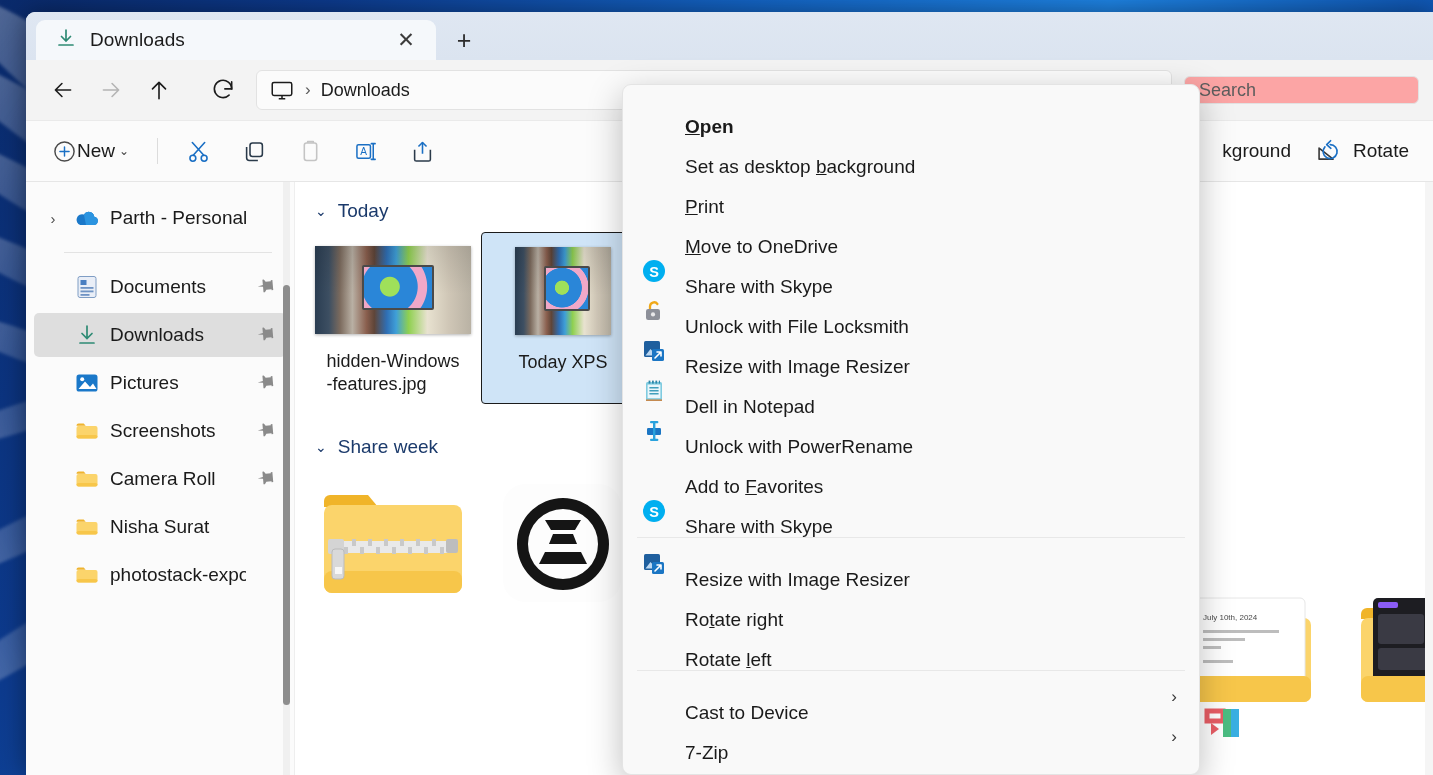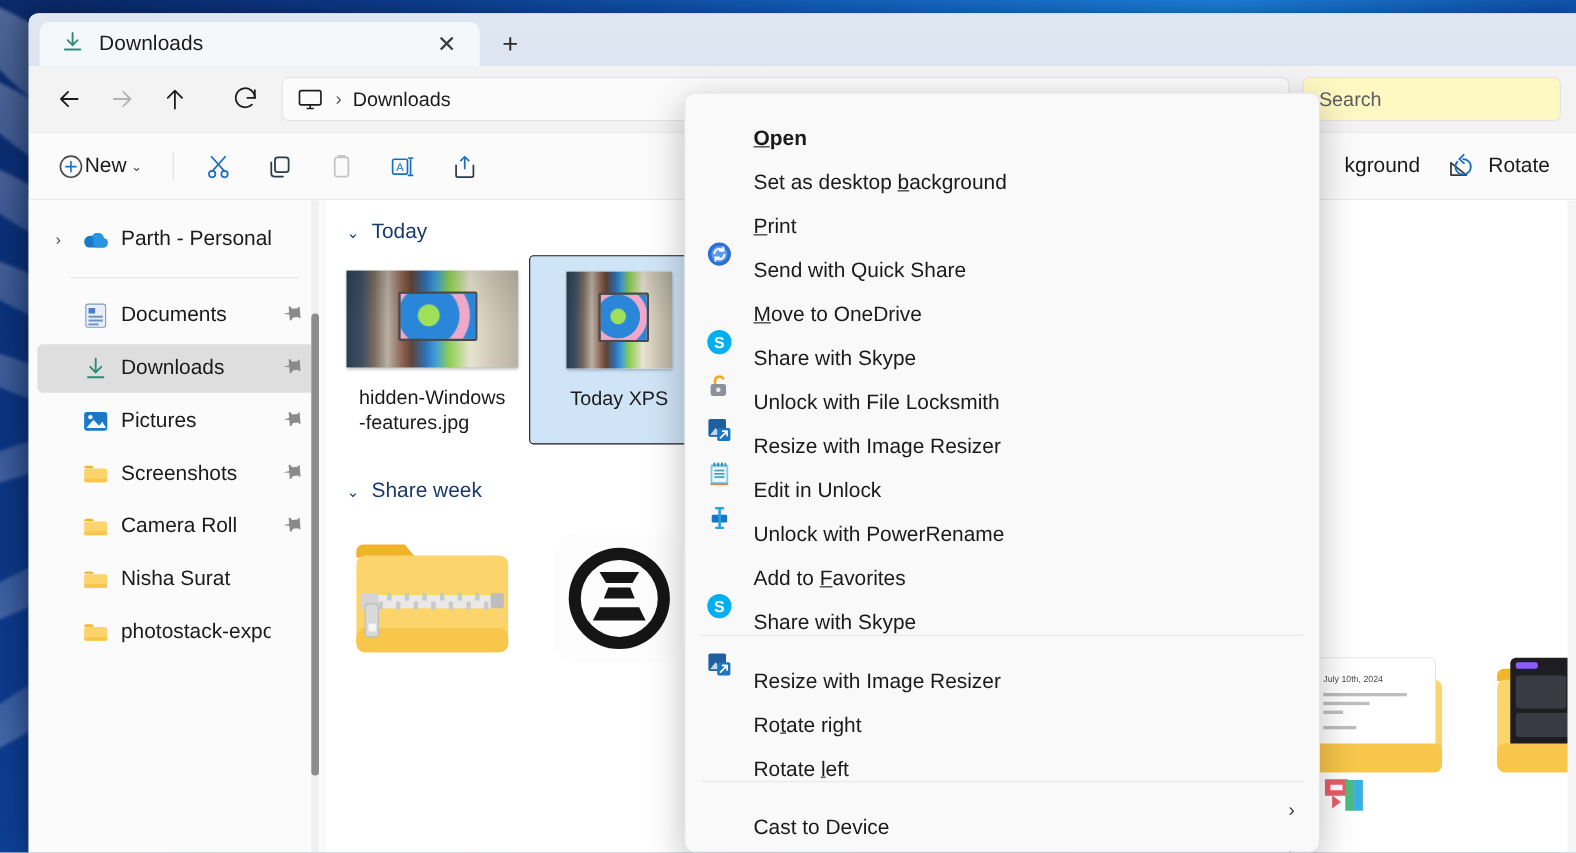--- a/index.html
+++ b/index.html
@@ -74,21 +74,21 @@
   .addressbar {
     flex: 1; height: 40px; background: #fbfbfb;
     border-radius: 6px; border: 1px solid #e2e2e2;
     display: flex; align-items: center; padding: 0 12px; gap: 10px;
     margin-left: 8px; margin-right: 10px;
     min-width: 0;
   }
   .addr-crumb { font-size: 18px; color: #1b1b1b; white-space: nowrap; }
   .addr-sep { color: #5a5a5a; font-size: 17px; }
   .searchbox {
-    width: 235px; height: 40px; background: #fef9c3;
+    width: 235px; height: 28px; background: #fca5a5;
     border-radius: 6px; border: 1px solid #e2e2e2;
     display: flex; align-items: center; padding: 0 14px;
     font-size: 18px; color: #5d5d5d; white-space: nowrap;
   }
   
   .toolbar {
     height: 62px; background: #fbfbfb;
     border-top: 1px solid #eaeaea; border-bottom: 1px solid #e6e6e6;
     display: flex; align-items: center; padding: 0 14px; gap: 4px;
   }
@@ -581,31 +581,20 @@
     </div>
     <div class="mi">
       <span class="mi-ico"></span>
       <span class="mi-txt">Set as desktop <span class="u">b</span>ackground</span>
     </div>
     <div class="mi">
       <span class="mi-ico"></span>
       <span class="mi-txt"><span class="u">P</span>rint</span>
     </div>
     <div class="mi">
-      <span class="mi-ico">
-        <svg width="26" height="26" viewBox="0 0 26 26">
-          <circle cx="13" cy="13" r="10.5" fill="#2f6ed4"></circle>
-          <circle cx="13" cy="13" r="7.3" fill="#5b9bf0"></circle>
-          <path d="M8.4 12.4a4.8 4.8 0 0 1 8.2-2.6M17.6 13.6a4.8 4.8 0 0 1-8.2 2.6" fill="none" stroke="#ffffff" stroke-width="1.7" stroke-linecap="round"></path>
-          <path d="M16.6 6.8v3.2h-3.2M9.4 19.2V16h3.2" fill="none" stroke="#ffffff" stroke-width="1.7" stroke-linecap="round"></path>
-        </svg>
-      </span>
-      <span class="mi-txt">Send with Quick Share</span>
-    </div>
-    <div class="mi">
       <span class="mi-ico"></span>
       <span class="mi-txt"><span class="u">M</span>ove to OneDrive</span>
     </div>
     <div class="mi">
       <span class="mi-ico">
         <svg width="26" height="26" viewBox="0 0 26 26">
           <circle cx="13" cy="13" r="11" fill="#00aff0"></circle>
           <text x="13" y="18.6" font-size="14.5" font-weight="bold" fill="#ffffff" text-anchor="middle" font-family="Liberation Sans, sans-serif">S</text>
         </svg>
       </span>
@@ -644,21 +633,21 @@
           </g>
           <g fill="#2f86a8">
             <rect x="7.6" y="2.6" width="1.8" height="3"></rect>
             <rect x="11" y="2.6" width="1.8" height="3"></rect>
             <rect x="14.4" y="2.6" width="1.8" height="3"></rect>
             <rect x="17.8" y="2.6" width="1.2" height="3"></rect>
           </g>
           <rect x="5" y="21.4" width="16" height="1.6" fill="#c58a50"></rect>
         </svg>
       </span>
-      <span class="mi-txt">Edit in Unlock</span>
+      <span class="mi-txt">Dell in Notepad</span>
     </div>
     <div class="mi">
       <span class="mi-ico">
         <svg width="26" height="26" viewBox="0 0 26 26">
           <rect x="6" y="10" width="14" height="7" rx="1.2" fill="#1b76c4"></rect>
           <rect x="12" y="3" width="2.4" height="20" rx="1" fill="#2aa2dd"></rect>
           <rect x="9" y="3" width="8.4" height="2.2" rx="1" fill="#2aa2dd"></rect>
           <rect x="9" y="20.8" width="8.4" height="2.2" rx="1" fill="#2aa2dd"></rect>
         </svg>
       </span>

